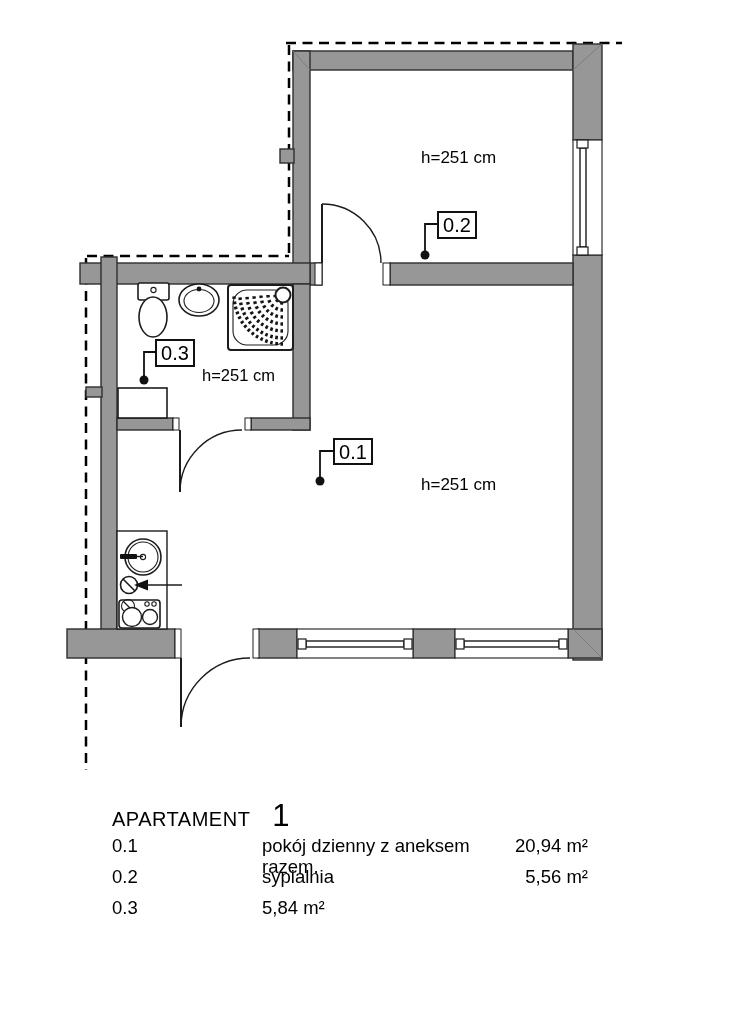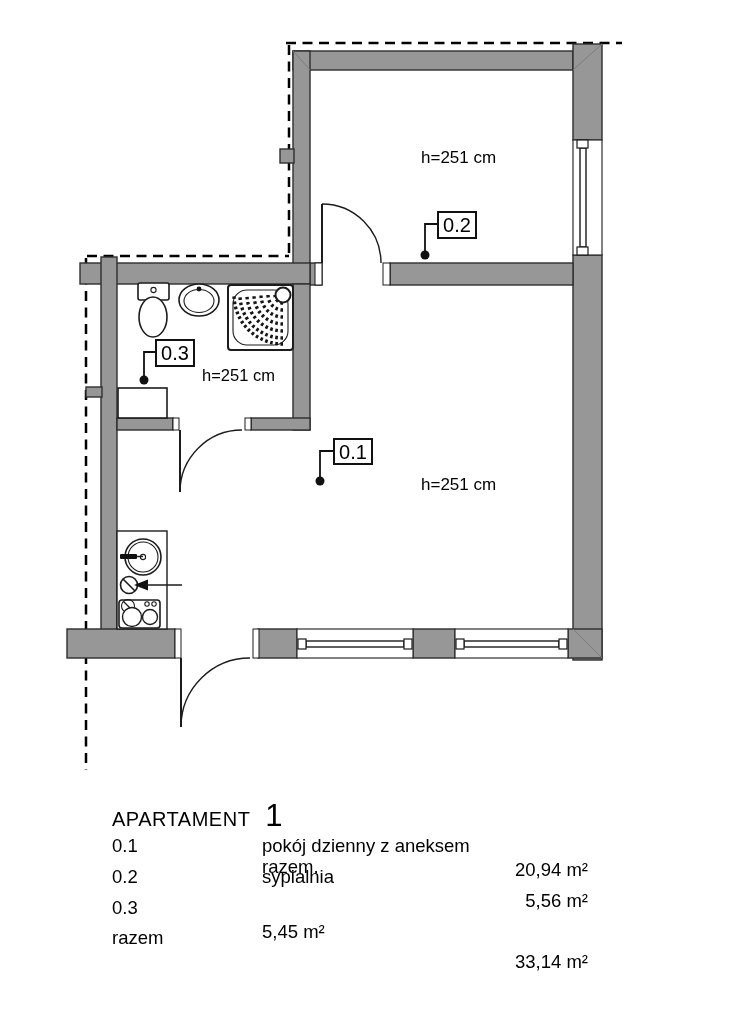--- a/index.html
+++ b/index.html
@@ -25,27 +25,27 @@
   .fan{fill:none;stroke:#151515;stroke-width:3.4;stroke-dasharray:2.6 2.6;}
   
   .room-tag{
     position:absolute;box-sizing:border-box;border:2px solid #111;background:#fff;
     display:flex;align-items:center;justify-content:center;
     font-size:20px;line-height:1;
   }
   .h-label{position:absolute;font-size:17px;white-space:nowrap;}
   .h-label.small{font-size:16.5px;}
   
-  .legend-title{position:absolute;left:112px;top:798px;display:flex;align-items:baseline;gap:15px;}
+  .legend-title{position:absolute;left:112px;top:798px;display:flex;align-items:baseline;gap:22px;}
   .legend-title .t1{font-size:20px;letter-spacing:.5px;}
   .legend-title .t2{font-size:31px;}
   .legend-row{position:absolute;left:112px;width:476px;display:flex;font-size:18.5px;line-height:1.15;}
   .legend-row .c-num{width:150px;flex:none;}
   .legend-row .c-name{flex:1;}
-  .legend-row .c-area{flex:none;text-align:right;white-space:nowrap;margin-top:24px;}
+  .legend-row .c-area{flex:none;text-align:right;white-space:nowrap;}
   .r1{top:835px;} .r2{top:866px;} .r3{top:897px;} .r4{top:927px;}
 </style>
 </head>
 <body>
 
 <div id="stage">
 
   <svg id="plan-svg" width="740" height="790" viewBox="0 0 740 790">
 
     <g>
@@ -203,21 +203,16 @@
     <span class="c-name">pokój dzienny z aneksem razem.</span>
     <span class="c-area">20,94 m²</span>
   </div>
   <div class="legend-row r2">
     <span class="c-num">0.2</span>
     <span class="c-name">sypialnia</span>
     <span class="c-area">5,56 m²</span>
   </div>
   <div class="legend-row r3">
     <span class="c-num">0.3</span>
-    <span class="c-area">5,45 m²</span>
-  </div>
-  <div class="legend-row r4">
-    <span class="c-num">razem</span>
-    <span class="c-name"></span>
-    <span class="c-area">33,14 m²</span>
+    <span class="c-area">5,84 m²</span>
   </div>
 
 </div>
 
 </body></html>

